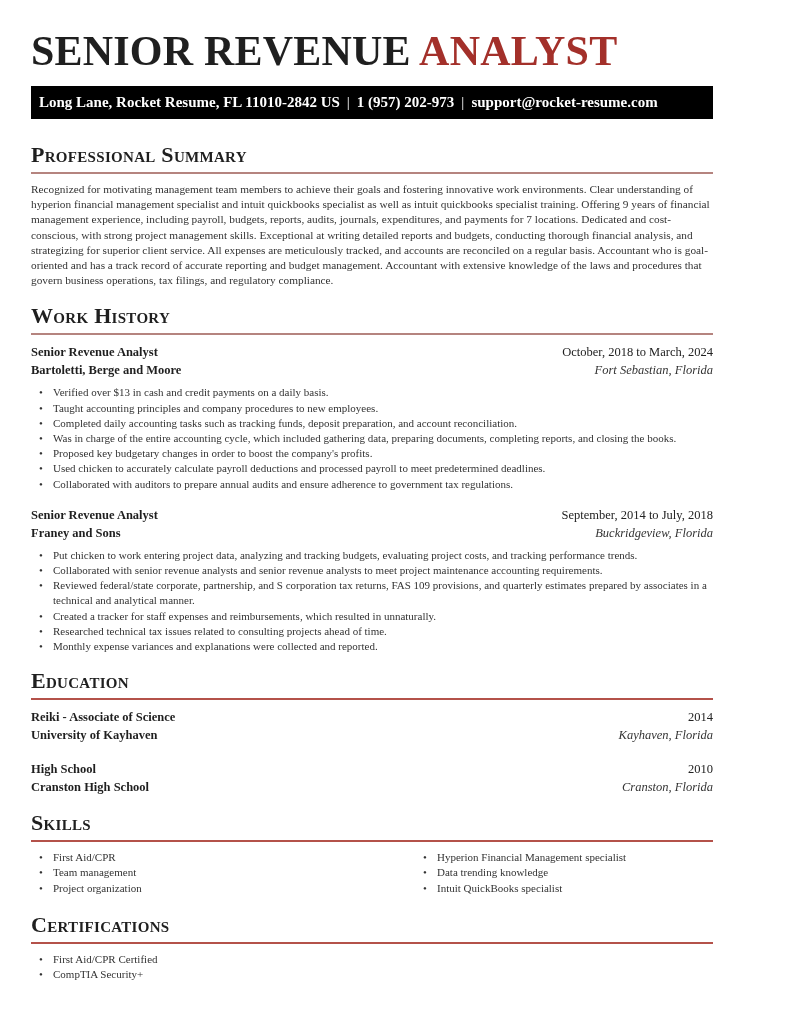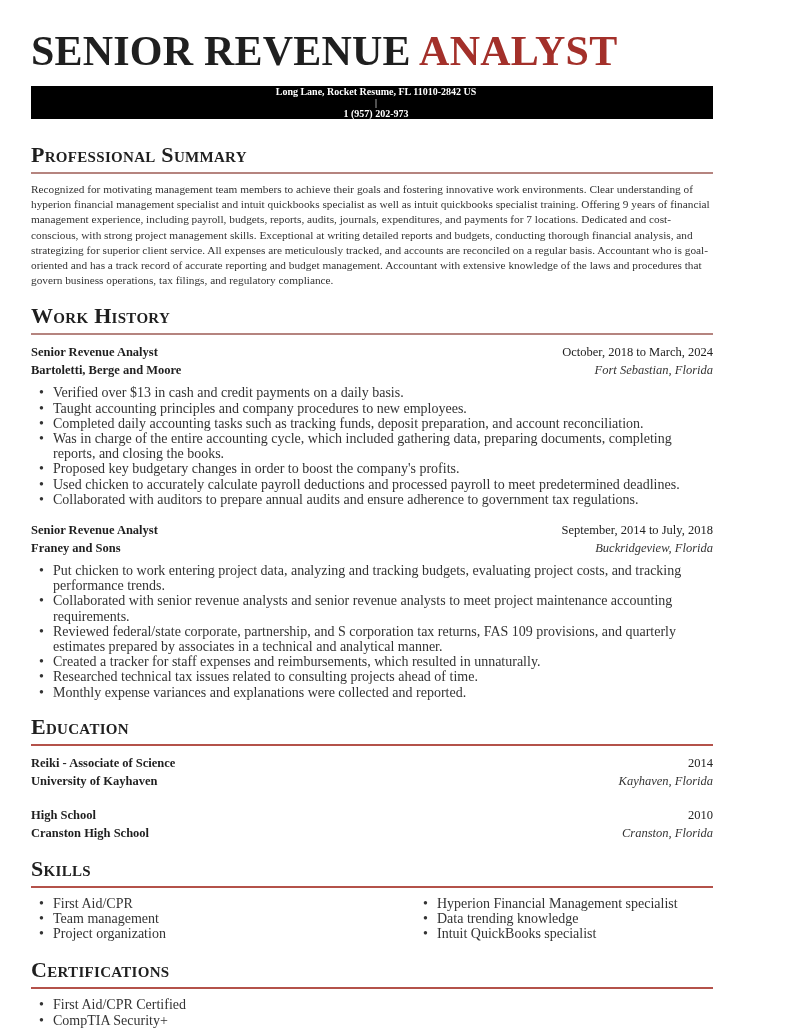--- a/index.html
+++ b/index.html
@@ -31,24 +31,23 @@
     }
     .title .accent { color: #a3302a; }
     .contact-bar {
       margin-top: 12px;
       background: #000000;
       color: #ffffff;
       height: 33px;
       display: flex;
       align-items: center;
       padding-left: 8px;
-      font-size: 10px;
+      font-size: 15px;
       font-weight: bold;
       white-space: nowrap;
-      flex-direction: column;
     }
     .contact-bar .sep { margin: 0 7px; font-weight: normal; }
     .section-head {
       margin: 0;
       font-size: 22px;
       font-weight: bold;
       font-variant: small-caps;
       color: #1f1f1f;
       letter-spacing: 0.3px;
       line-height: 26px;
@@ -77,21 +76,21 @@
     .row .left { font-weight: bold; color: #1f1f1f; }
     .row .right { color: #222222; }
     .row .right.italic { font-style: italic; color: #333; }
     ul.bullets {
       margin: 0;
       padding-left: 22px;
       list-style: none;
     }
     ul.bullets li {
       position: relative;
-      font-size: 14px;
+      font-size: 11px;
       line-height: 15.2px;
       color: #333333;
       padding-left: 0;
     }
     ul.bullets li::before {
       content: "•";
       position: absolute;
       left: -14px;
       top: 0;
       color: #333;

